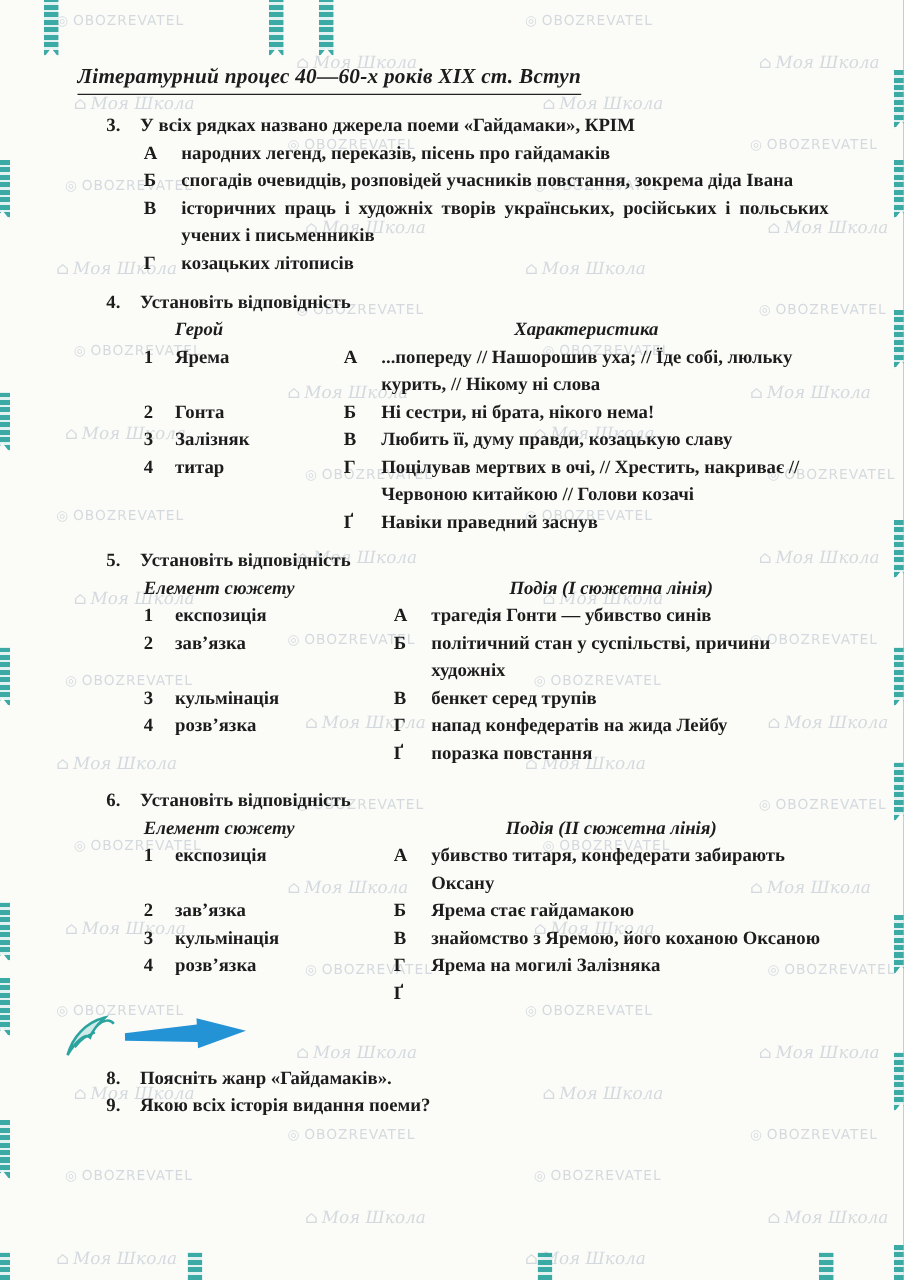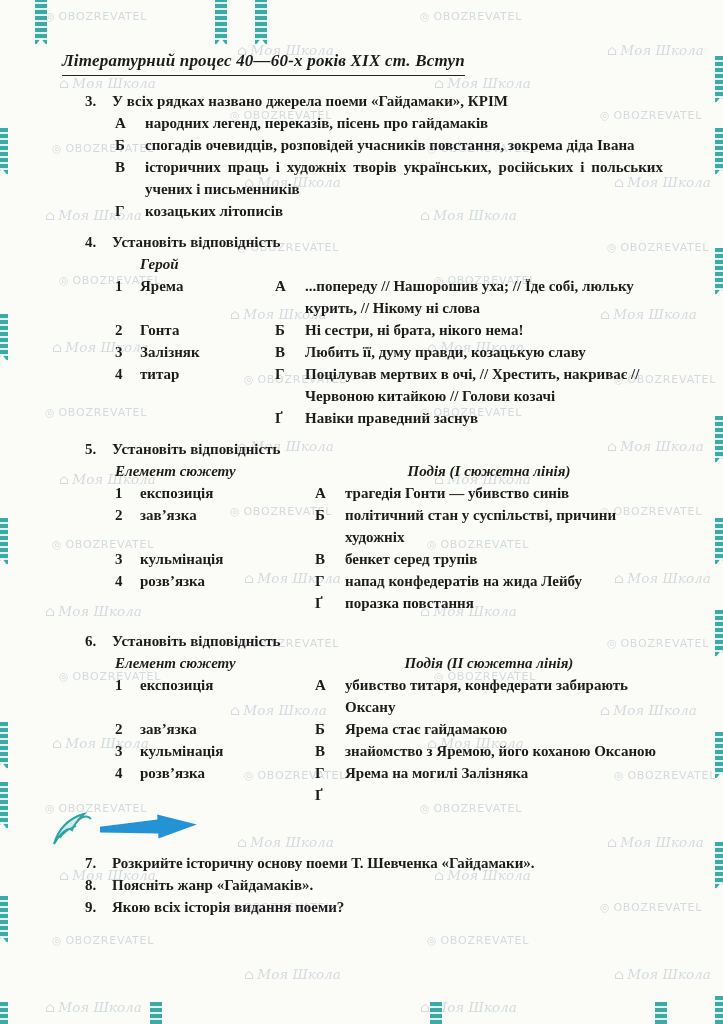--- a/index.html
+++ b/index.html
@@ -155,20 +155,21 @@
       </div>
     </section>
 
     <section class="question q4">
       <div class="q-stem">
         <span class="q-num">4.</span><span>Установіть відповідність</span>
       </div>
       <div class="match">
         <div class="match-head">
           <span class="mh-left">Герой</span>
+          <span class="mh-right">Характеристика</span>
         </div>
         <div class="match-row">
           <span>1</span>
           <span>Ярема</span>
           <span>А</span>
           <span>...попереду // Нашорошив уха; // Їде собі, люльку курить, // Нікому ні слова</span>
         </div>
         <div class="match-row">
           <span>2</span>
           <span>Гонта</span>
@@ -285,23 +286,20 @@
         <path d="M28 12 C33 8 38 7 41 11" style="fill:none;stroke:var(--teal);stroke-width:2"></path>
         <path d="M10 30 C14 24 20 20 26 18" style="fill:none;stroke:var(--teal);stroke-width:1.5"></path>
       </svg>
       <span class="arrow-wrap">
         <svg width="100" height="26" viewBox="0 0 100 26">
           <polygon points="0,10 58,6 58,1 97,13 58,25 58,20 0,16" style="fill:var(--arrow)"></polygon>
         </svg>
       </span>
     </div>
 
-    <div class="sline">
-      <span class="q-num">7.</span><span>Розкрийте історичну основу поеми Т. Шевченка «Гайдамаки».</span>
-    </div>
     <div class="sline">
       <span class="q-num">8.</span><span>Поясніть жанр «Гайдамаків».</span>
     </div>
     <div class="sline">
       <span class="q-num">9.</span><span>Якою всіх історія видання поеми?</span>
     </div>
 
 
   </div>
 <div class="ribbon top" style="left: 35px;"></div>

